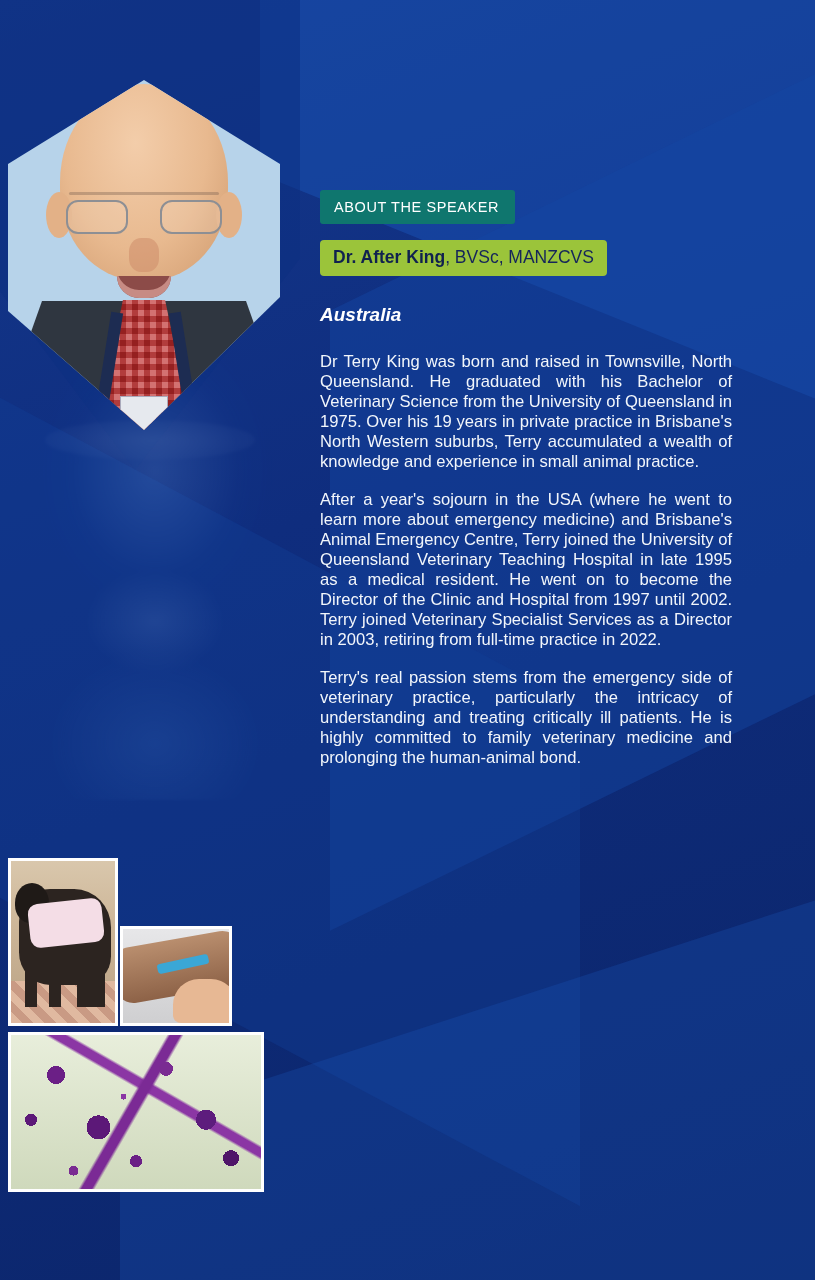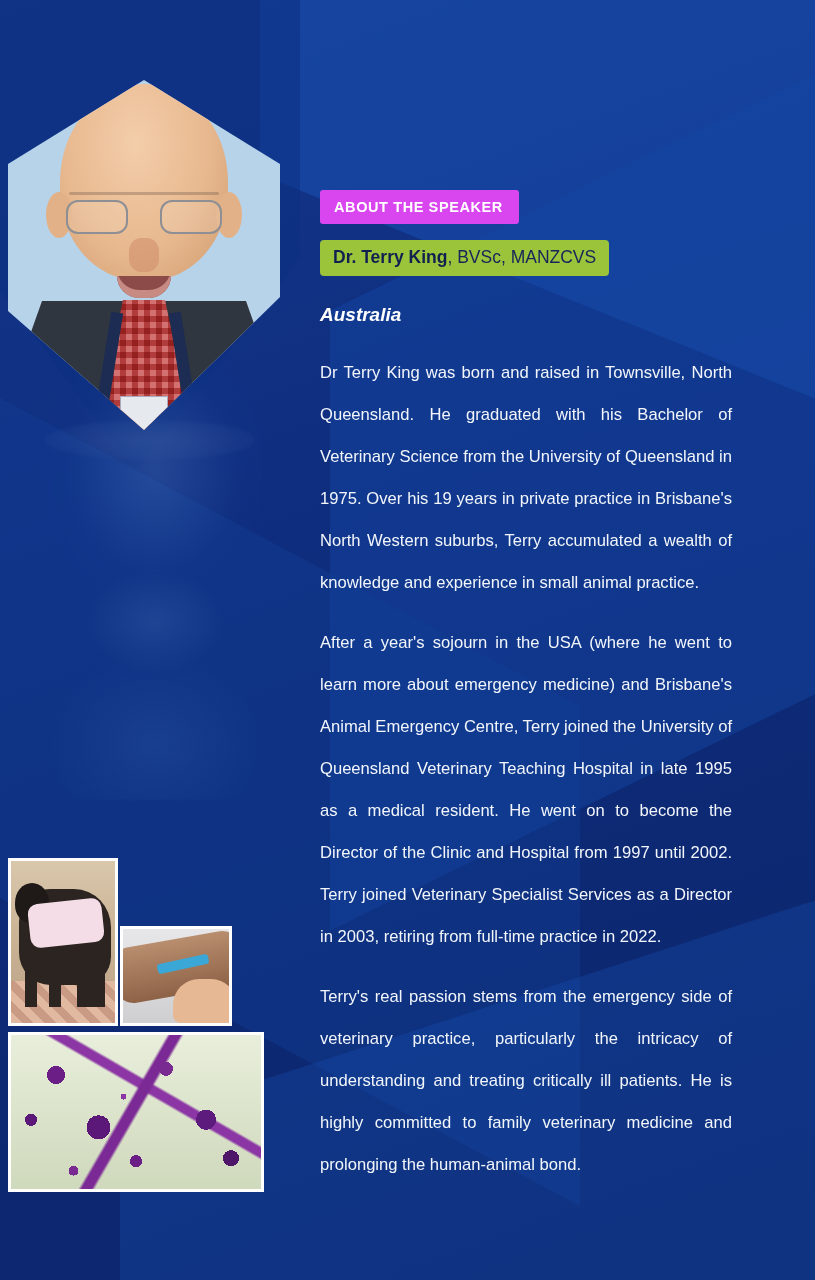--- a/index.html
+++ b/index.html
@@ -274,24 +274,24 @@
 
   
   .content {
     position: absolute;
     left: 320px; top: 190px;
     width: 412px;
   }
 
   .tag-about {
     display: inline-block;
-    background: #d946ef;
+    background: #0f766e;
     color: #ffffff;
     font-size: 14.5px;
-    font-weight: bold;
+    font-weight: normal;
     letter-spacing: 0.6px;
     padding: 9px 16px 9px 14px;
     border-radius: 3px;
   }
 
   .name-bar {
     display: inline-block;
     margin-top: 16px;
     background: #9bc43a;
     color: #12245a;
@@ -310,21 +310,21 @@
     font-weight: bold;
     font-size: 19px;
   }
 
   .bio {
     margin-top: 26px;
   }
   .bio p {
     color: #f2f6fb;
     font-size: 16.6px;
-    line-height: 42px;
+    line-height: 20px;
     text-align: justify;
     text-justify: inter-word;
     margin-bottom: 18px;
   }
   .bio p:last-child { margin-bottom: 8px; }
 </style>
 </head>
 <body>
 
 <div class="page">
@@ -368,21 +368,21 @@
 
   <div class="thumb thumb-slide">
     <div class="cyto"></div>
   </div>
 
   <div class="content">
 
     <div class="tag-about">ABOUT THE SPEAKER</div>
 
     <div class="name-bar">
-      <span class="nm">Dr. Terry King</span><span class="cred">, BVSc, MANZCVS</span>
+      <span class="nm">Dr. After King</span><span class="cred">, BVSc, MANZCVS</span>
     </div>
 
     <div class="country">Australia</div>
 
     <div class="bio">
       <p>Dr Terry King was born and raised in Townsville, North Queensland. He graduated with his Bachelor of Veterinary Science from the University of Queensland in 1975. Over his 19 years in private practice in Brisbane's North Western suburbs, Terry accumulated a wealth of knowledge and experience in small animal practice.</p>
       <p>After a year's sojourn in the USA (where he went to learn more about emergency medicine) and Brisbane's Animal Emergency Centre, Terry joined the University of Queensland Veterinary Teaching Hospital in late 1995 as a medical resident. He went on to become the Director of the Clinic and Hospital from 1997 until 2002. Terry joined Veterinary Specialist Services as a Director in 2003, retiring from full-time practice in 2022.</p>
       <p>Terry's real passion stems from the emergency side of veterinary practice, particularly the intricacy of understanding and treating critically ill patients. He is highly committed to family veterinary medicine and prolonging the human-animal bond.</p>
     </div>
 

